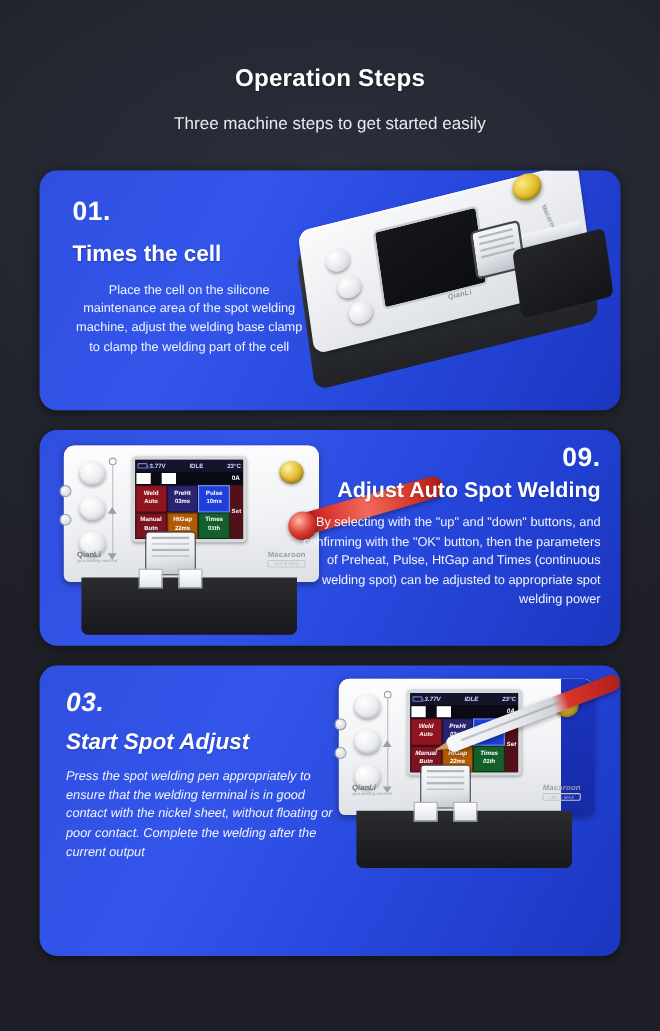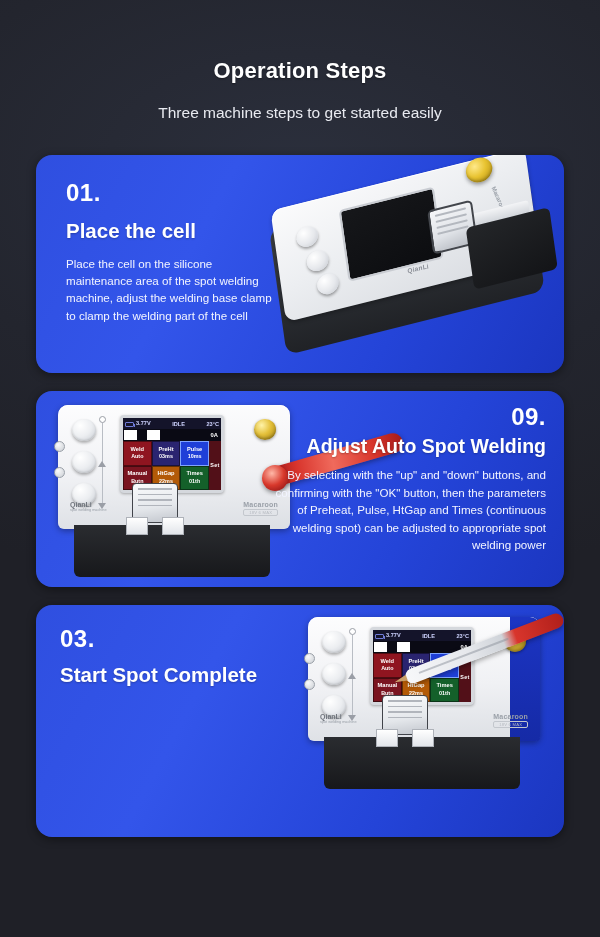--- a/index.html
+++ b/index.html
@@ -39,21 +39,21 @@
     position: relative;
     border-radius: 16px;
     overflow: hidden;
     background: linear-gradient(118deg, #2f4fe0 0%, #3355ea 32%, #2444d8 70%, #1b36c0 100%);
     box-shadow: 0 2px 10px rgba(0,0,0,.45);
   }
   .card + .card { margin-top: 18px; }
 
   .card-1 { height: 218px; }
   .card-2 { height: 196px; margin-top: 18px; }
-  .card-3 { height: 232px; margin-top: 18px; }
+  .card-3 { height: 264px; margin-top: 18px; font-style: italic; }
 
   
   .txt { position: absolute; z-index: 6; }
   .num {
     font-size: 24px;
     font-weight: bold;
     line-height: 1;
     letter-spacing: .5px;
     color: #fff;
   }
@@ -65,21 +65,21 @@
     text-shadow: 0 1px 2px rgba(0,0,0,.25);
   }
   .body {
     font-size: 11.6px;
     line-height: 1.5;
     color: #f2f4ff;
   }
 
   .c1-txt { left: 30px; top: 26px; width: 212px; }
   .c1-txt .head { margin-top: 14px; }
-  .c1-txt .body { margin-top: 12px; }
+  .c1-txt .body { margin-top: 12px; text-align: center; }
 
   .c2-txt { right: 18px; top: 14px; width: 282px; text-align: right; }
   .c2-txt .head { margin-top: 6px; font-size: 19.5px; }
   .c2-txt .body { margin-top: 9px; text-align: right; }
 
   .c3-txt { left: 24px; top: 22px; width: 252px; }
   .c3-txt .head { margin-top: 12px; }
   .c3-txt .body { margin-top: 10px; }
 
   
@@ -345,21 +345,21 @@
           <i></i>
           <i></i>
           <i></i>
         </div>
         <div class="dev1-pad"></div>
       </div>
     </div>
 
     <div class="txt c1-txt">
       <div class="num">01.</div>
-      <div class="head">Place the cell</div>
+      <div class="head">Times the cell</div>
       <div class="body">Place the cell on the silicone maintenance area of the spot welding machine, adjust the welding base clamp to clamp the welding part of the cell</div>
     </div>
   </div>
 
   <div class="card card-2">
     <div class="devflat dev2">
       <div class="df-body">
         <div class="df-ctrl">
           <div class="df-knob df-k1"></div>
           <div class="df-knob df-k2"></div>
@@ -531,17 +531,18 @@
       <div class="df-jaw j2"></div>
       <div class="df-foot"></div>
     </div>
 
     <div class="weld-pen">
       <div class="weld-pen-line"></div>
     </div>
 
     <div class="txt c3-txt">
       <div class="num">03.</div>
-      <div class="head">Start Spot Complete</div>
+      <div class="head">Start Spot Adjust</div>
+      <div class="body">Press the spot welding pen appropriately to ensure that the welding terminal is in good contact with the nickel sheet, without floating or poor contact. Complete the welding after the current output</div>
     </div>
   </div>
 
 </div>
 
 </body></html>

